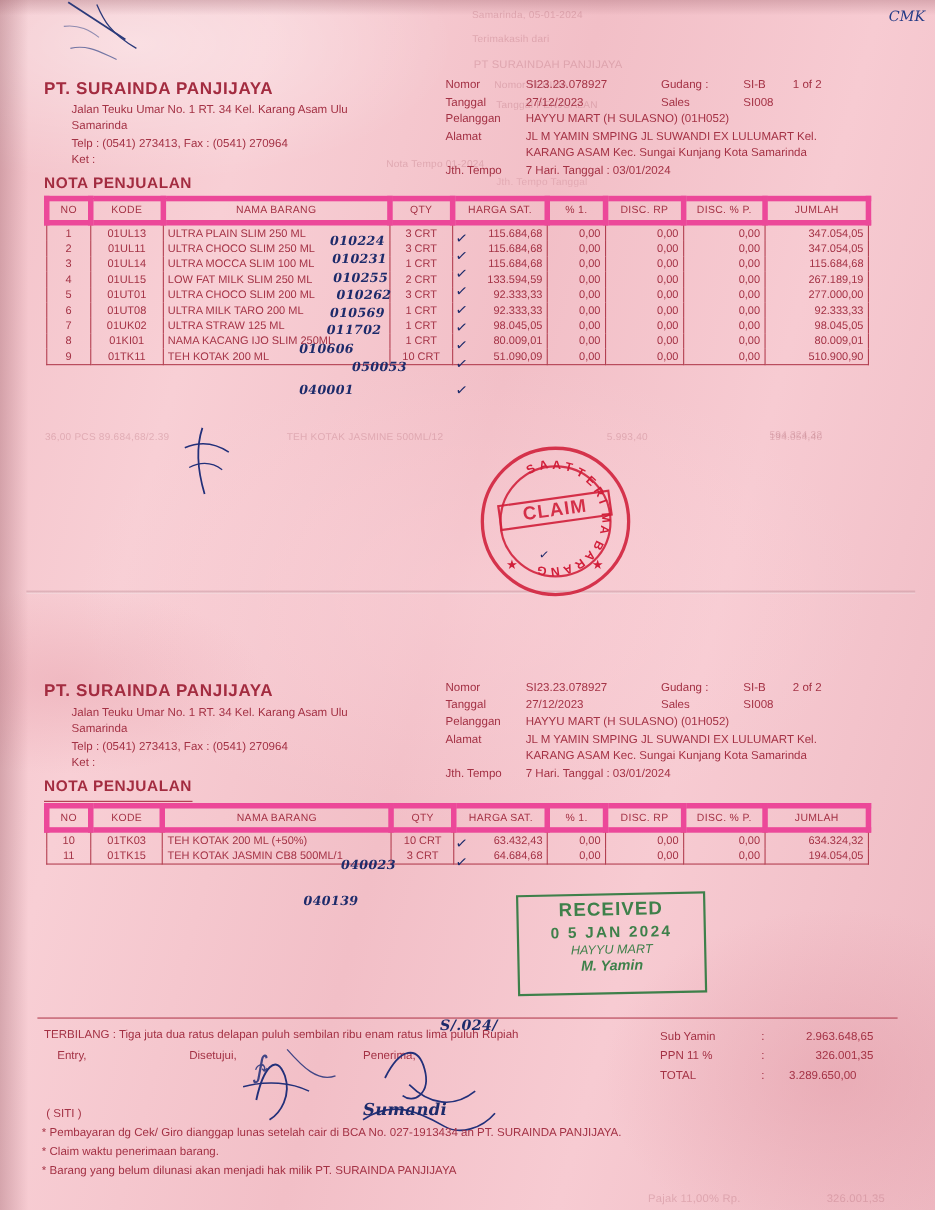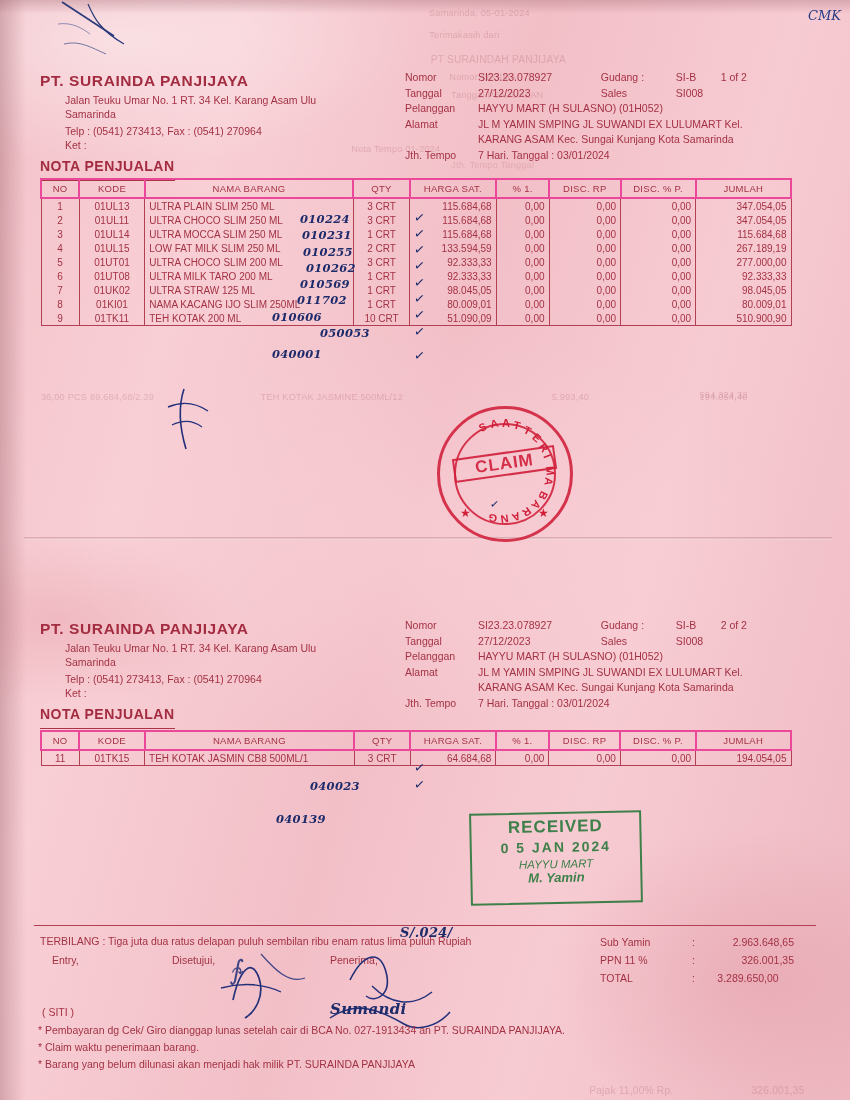--- a/index.html
+++ b/index.html
@@ -51,21 +51,21 @@
     font-weight:bold;font-size:14px;letter-spacing:.5px;color:#a32c40;
     border-bottom:1.6px solid #a93446;display:inline-block;padding-bottom:6px;
   }
   .meta{font-size:10.5px;line-height:15.5px;color:#a43245;}
   .meta .lbl{display:inline-block;width:70px;}
   .meta .col2{display:inline-block;width:120px;}
 
   table.items{border-collapse:collapse;font-size:10px;color:#a43245;}
   table.items th{
     font-weight:normal;font-size:9.5px;letter-spacing:.3px;
-    border:2px solid #ec4899;padding:3px 4px;text-align:center;
+    border:5px solid #ec4899;padding:3px 4px;text-align:center;
   }
   table.items td{
     border-left:1px solid #b34052;border-right:1px solid #b34052;
     padding:1.5px 4px;font-size:10px;white-space:nowrap;
   }
   table.items tr.last td{border-bottom:1px solid #b34052;}
   .c{text-align:center;}
   .r{text-align:right;}
   .l{text-align:left;}
 
@@ -245,21 +245,21 @@
           <td class="c">3 CRT</td>
           <td class="r">115.684,68</td>
           <td class="r">0,00</td>
           <td class="r">0,00</td>
           <td class="r">0,00</td>
           <td class="r">347.054,05</td>
         </tr>
       <tr>
           <td class="c">3</td>
           <td class="c">01UL14</td>
-          <td class="l">ULTRA MOCCA SLIM 250 ML</td>
+          <td class="l">ULTRA MOCCA SLIM 100 ML</td>
           <td class="c">1 CRT</td>
           <td class="r">115.684,68</td>
           <td class="r">0,00</td>
           <td class="r">0,00</td>
           <td class="r">0,00</td>
           <td class="r">115.684,68</td>
         </tr>
       <tr>
           <td class="c">4</td>
           <td class="c">01UL15</td>
@@ -428,20 +428,31 @@
         <th style="width:205px">NAMA BARANG</th>
         <th style="width:48px">QTY</th>
         <th style="width:80px">HARGA SAT.</th>
         <th style="width:46px">% 1.</th>
         <th style="width:66px">DISC. RP</th>
         <th style="width:70px">DISC. % P.</th>
         <th style="width:90px">JUMLAH</th>
       </tr>
     </thead>
     <tbody>
+      <tr>
+          <td class="c">10</td>
+          <td class="c">01TK03</td>
+          <td class="l">TEH KOTAK 200 ML (+50%)</td>
+          <td class="c">10 CRT</td>
+          <td class="r">63.432,43</td>
+          <td class="r">0,00</td>
+          <td class="r">0,00</td>
+          <td class="r">0,00</td>
+          <td class="r">634.324,32</td>
+        </tr>
       <tr class="last">
           <td class="c">11</td>
           <td class="c">01TK15</td>
           <td class="l">TEH KOTAK JASMIN CB8 500ML/1</td>
           <td class="c">3 CRT</td>
           <td class="r">64.684,68</td>
           <td class="r">0,00</td>
           <td class="r">0,00</td>
           <td class="r">0,00</td>
           <td class="r">194.054,05</td>

